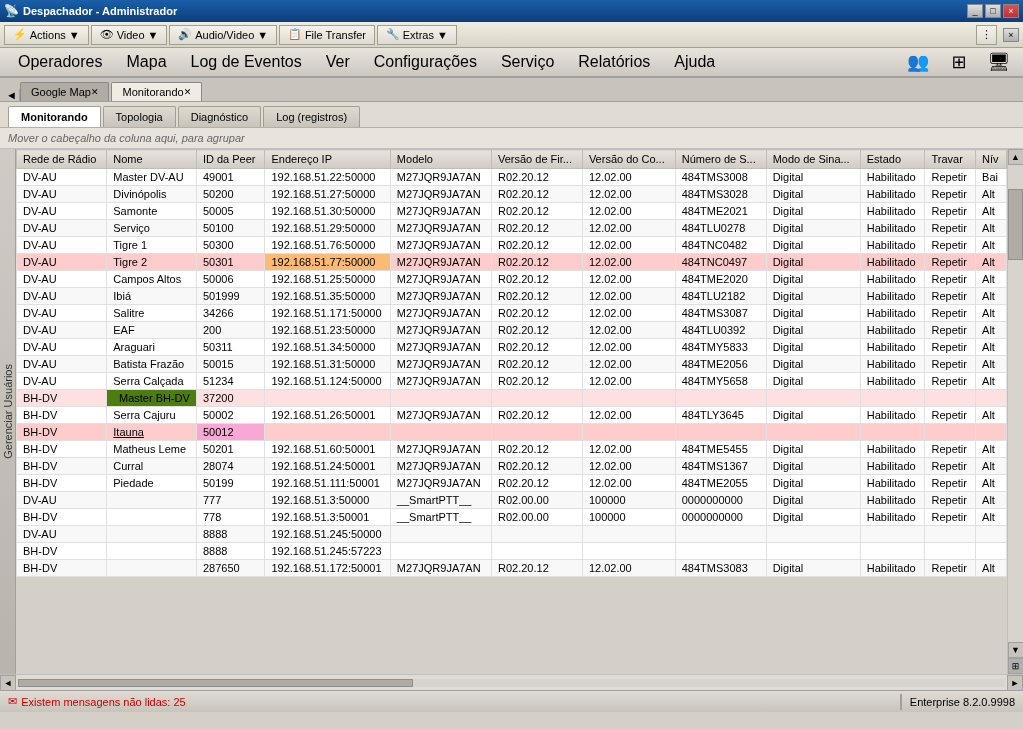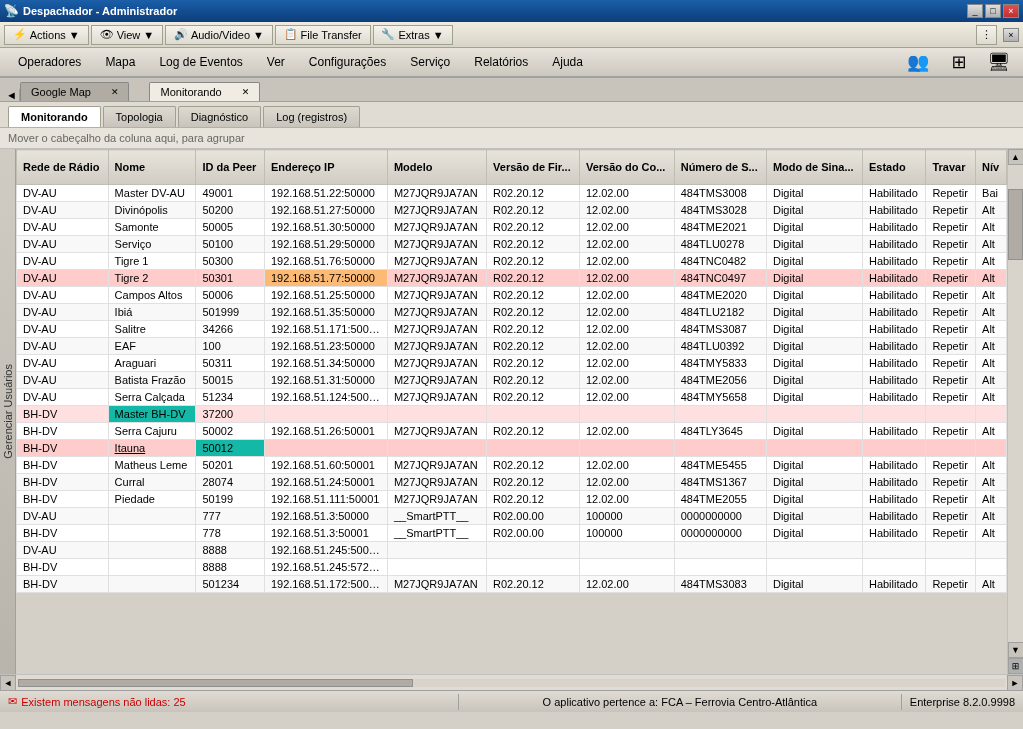--- a/index.html
+++ b/index.html
@@ -58,21 +58,21 @@
       background: linear-gradient(to bottom, #e8e4dc, #ccc8c0);
       height: 30px;
       display: flex;
       align-items: center;
       padding: 0 8px;
       border-bottom: 2px solid #a0a0a0;
       gap: 4px;
     }
     .menu-item {
       padding: 4px 10px;
-      font-size: 12px;
+      font-size: 16px;
       cursor: pointer;
       border-radius: 2px;
       color: #000;
     }
     .menu-sep { flex: 1; }
     .menu-icons { display: flex; gap: 8px; align-items: center; }
     .menu-icon-btn { width: 32px; height: 28px; background: transparent; border: none; cursor: pointer; display: flex; align-items: center; justify-content: center; font-size: 16px; }
 
     
     .tab-outer {
@@ -82,23 +82,23 @@
       align-items: flex-end;
       border-bottom: 1px solid #a0a0a0;
     }
     .tab-outer-btn {
       background: #b0aca4;
       border: 1px solid #888;
       border-bottom: none;
       padding: 3px 10px;
       font-size: 11px;
       cursor: pointer;
-      margin-right: 20px;
+      margin-right: 2px;
       border-radius: 2px 2px 0 0;
-      display: flex; align-items: center; gap: 20px;
+      display: flex; align-items: center; gap: 0;
     }
     .tab-outer-btn.active { background: #f0ece4; color: #000; }
     .tab-close { font-size: 9px; cursor: pointer; }
 
     
     .tab-inner-bar {
       background: #e0dcd4;
       padding: 4px 8px 0;
       display: flex;
       gap: 2px;
@@ -115,36 +115,37 @@
     }
     .tab-inner-btn.active { background: #ffffff; font-weight: bold; }
 
     
     .group-header {
       background: #e8e4dc;
       padding: 4px 8px;
       font-size: 11px;
       color: #666;
       border-bottom: 1px solid #c0c0c0;
+      font-style: italic;
     }
 
     
     table {
       border-collapse: collapse;
       width: 100%;
       font-size: 11px;
     }
     table thead tr {
       background: linear-gradient(to bottom, #e8e4dc, #d0ccc4);
     }
     table thead th {
       border: 1px solid #c0bdb4;
-      padding: 11px 6px;
+      padding: 3px 6px;
       text-align: left;
-      font-weight: bold;
+      font-weight: normal;
       white-space: nowrap;
       cursor: pointer;
       position: sticky;
       top: 0;
       z-index: 2;
       background: linear-gradient(to bottom, #e8e4dc, #d0ccc4);
     }
     table tbody tr { cursor: default; }
     table tbody tr:nth-child(even) { background: #f8f8f8; }
     table tbody tr:nth-child(odd) { background: #ffffff; }
@@ -248,21 +249,21 @@
 </div>
 
 <div class="toolbar">
   <button class="toolbar-btn">
     <span>⚡</span>
     <span>Actions</span>
     <span>▼</span>
   </button>
   <button class="toolbar-btn">
     <span>👁</span>
-    <span>View</span>
+    <span>Video</span>
     <span>▼</span>
   </button>
   <button class="toolbar-btn">
     <span>🔊</span>
     <span>Audio/Video</span>
     <span>▼</span>
   </button>
   <button class="toolbar-btn">
     <span>📋</span>
     <span>File Transfer</span>
@@ -473,21 +474,21 @@
             <td>12.02.00</td>
             <td>484TMS3087</td>
             <td>Digital</td>
             <td>Habilitado</td>
             <td>Repetir</td>
             <td>Alt</td>
           </tr>
           <tr>
             <td>DV-AU</td>
             <td>EAF</td>
-            <td>100</td>
+            <td>200</td>
             <td>192.168.51.23:50000</td>
             <td>M27JQR9JA7AN</td>
             <td>R02.20.12</td>
             <td>12.02.00</td>
             <td>484TLU0392</td>
             <td>Digital</td>
             <td>Habilitado</td>
             <td>Repetir</td>
             <td>Alt</td>
           </tr>
@@ -528,21 +529,21 @@
             <td>R02.20.12</td>
             <td>12.02.00</td>
             <td>484TMY5658</td>
             <td>Digital</td>
             <td>Habilitado</td>
             <td>Repetir</td>
             <td>Alt</td>
           </tr>
           <tr style="background: rgb(255, 224, 224);">
             <td style="background: rgb(255, 224, 224);">BH-DV</td>
-            <td style="background: #14b8a6;">Master BH-DV</td>
+            <td style="background: #4d7c0f; text-align: right;">Master BH-DV</td>
             <td style="background: rgb(255, 224, 224);">37200</td>
             <td style="background: rgb(255, 224, 224);"></td>
             <td style="background: rgb(255, 224, 224);"></td>
             <td style="background: rgb(255, 224, 224);"></td>
             <td style="background: rgb(255, 224, 224);"></td>
             <td style="background: rgb(255, 224, 224);"></td>
             <td style="background: rgb(255, 224, 224);"></td>
             <td style="background: rgb(255, 224, 224);"></td>
             <td style="background: rgb(255, 224, 224);"></td>
             <td style="background: rgb(255, 224, 224);"></td>
@@ -557,21 +558,21 @@
             <td>12.02.00</td>
             <td>484TLY3645</td>
             <td>Digital</td>
             <td>Habilitado</td>
             <td>Repetir</td>
             <td>Alt</td>
           </tr>
           <tr style="background: rgb(255, 204, 204);">
             <td style="background: rgb(255, 204, 204);">BH-DV</td>
             <td style="background: rgb(255, 204, 204); text-decoration: underline;">Itauna</td>
-            <td style="background: #14b8a6;">50012</td>
+            <td style="background: #f9a8d4;">50012</td>
             <td style="background: rgb(255, 204, 204);"></td>
             <td style="background: rgb(255, 204, 204);"></td>
             <td style="background: rgb(255, 204, 204);"></td>
             <td style="background: rgb(255, 204, 204);"></td>
             <td style="background: rgb(255, 204, 204);"></td>
             <td style="background: rgb(255, 204, 204);"></td>
             <td style="background: rgb(255, 204, 204);"></td>
             <td style="background: rgb(255, 204, 204);"></td>
             <td style="background: rgb(255, 204, 204);"></td>
           </tr>
@@ -669,21 +670,21 @@
             <td></td>
             <td></td>
             <td></td>
             <td></td>
             <td></td>
             <td></td>
           </tr>
           <tr>
             <td>BH-DV</td>
             <td></td>
-            <td>501234</td>
+            <td>287650</td>
             <td>192.168.51.172:50001</td>
             <td>M27JQR9JA7AN</td>
             <td>R02.20.12</td>
             <td>12.02.00</td>
             <td>484TMS3083</td>
             <td>Digital</td>
             <td>Habilitado</td>
             <td>Repetir</td>
             <td>Alt</td>
           </tr>
@@ -708,20 +709,17 @@
   </div>
   <button class="hscroll-btn">►</button>
 </div>
 
 <div class="statusbar">
   <div class="status-left">
     <span style="color:#cc0000;">✉</span>
     <span style="color:#cc0000;">Existem mensagens não lidas: 25</span>
   </div>
   <div class="status-divider"></div>
-  <div class="status-center">
-    <span>O aplicativo pertence a:  FCA – Ferrovia Centro-Atlântica</span>
-  </div>
   <div class="status-divider"></div>
   <div class="status-right">
     <span>Enterprise 8.2.0.9998</span>
   </div>
 </div>
 
 </body></html>

